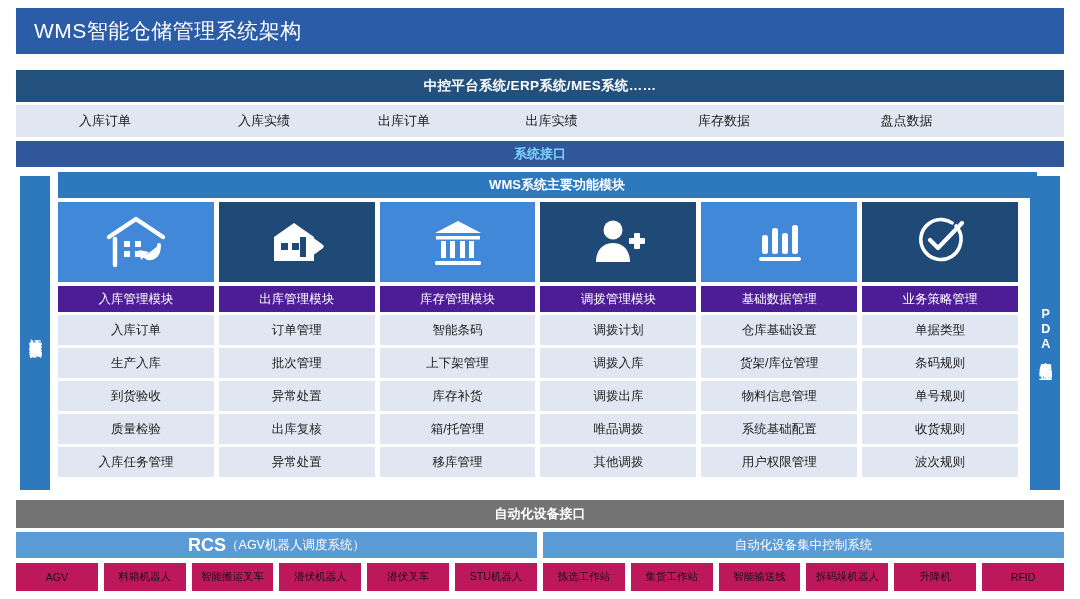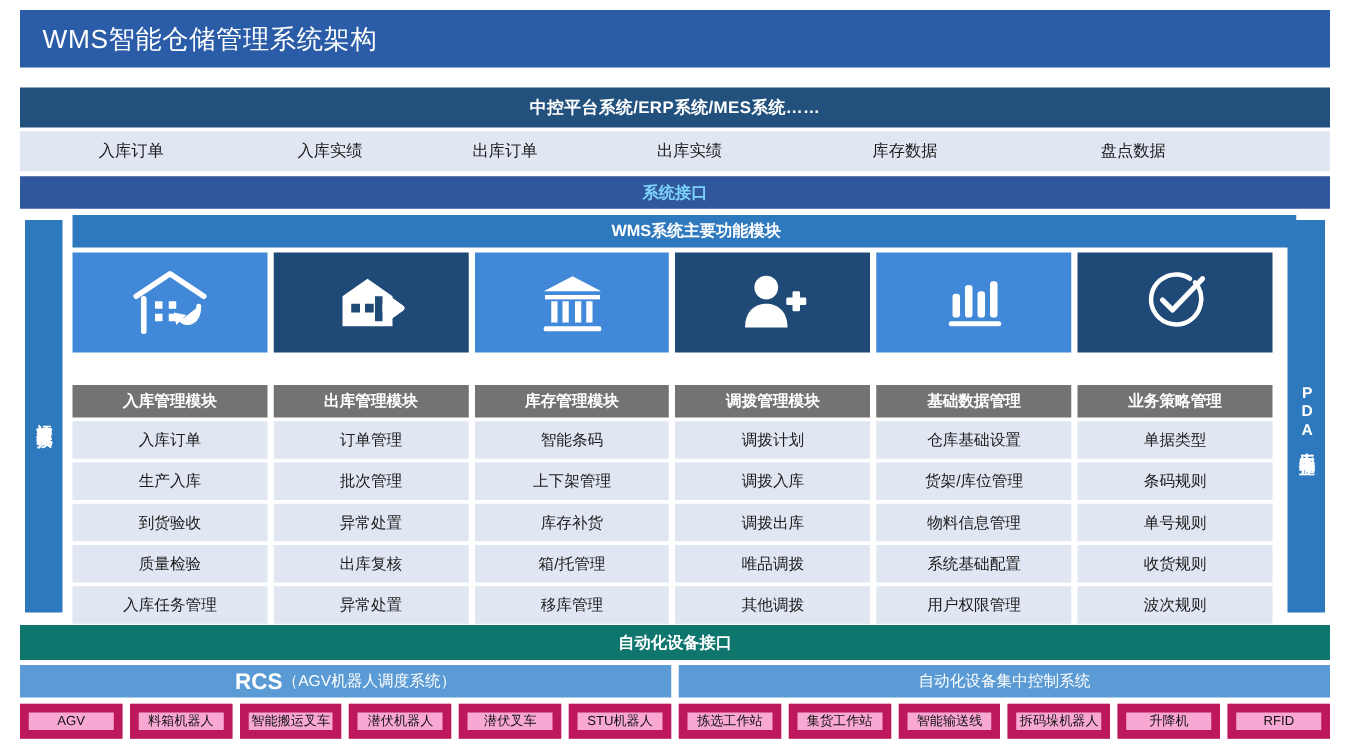--- a/index.html
+++ b/index.html
@@ -81,54 +81,54 @@
 
   .icontile{
     height:80px;display:flex;align-items:center;justify-content:center;
     margin-bottom:4px;
   }
   .icontile.lt{background:#4189D8;}
   .icontile.dk{background:#1F4976;}
   .icontile svg{display:block;}
 
   .coltitle{
-    height:26px;background:#737373;color:#fff;
+    height:26px;background:#4c1d95;color:#fff;
     display:flex;align-items:center;justify-content:center;
-    font-size:12.5px;font-weight:bold;margin-bottom:3px;margin-top:22px;
+    font-size:12.5px;font-weight:normal;margin-bottom:3px;
   }
   .item{
     height:30px;background:#E0E6F2;color:#1a1a1a;
     display:flex;align-items:center;justify-content:center;
     font-size:12.5px;margin-bottom:3px;white-space:nowrap;
   }
 
   
   .autoif{
     position:absolute;left:16px;top:500px;width:1048px;height:28px;
-    background:#0f766e;display:flex;align-items:center;justify-content:center;
+    background:#737373;display:flex;align-items:center;justify-content:center;
   }
   .autoif .t{color:#fff;font-size:13px;font-weight:bold;}
 
   .ctrlrow{
     position:absolute;left:16px;top:532px;width:1048px;height:26px;
     display:flex;gap:6px;
   }
   .ctrlbar{
     flex:1;background:#5B9BD5;display:flex;align-items:center;justify-content:center;
     color:#fff;font-size:12.5px;
   }
   .ctrlbar .b{font-weight:bold;font-size:18px;}
 
   .eqrow{
     position:absolute;left:16px;top:563px;width:1048px;height:28px;
     display:flex;gap:6px;
   }
   .eqgroup{flex:1;display:flex;gap:6px;}
   .eqbtn{
-    flex:1;border:7px solid #be185d;background:#f9a8d4;
+    flex:1;border:7px solid #be185d;background:#be185d;
     display:flex;align-items:center;justify-content:center;
     font-size:10.5px;color:#111;white-space:nowrap;box-sizing:border-box;
   }
 </style>
 </head>
 <body>
 
 <div class="page">
 
   <div class="titlebar">

